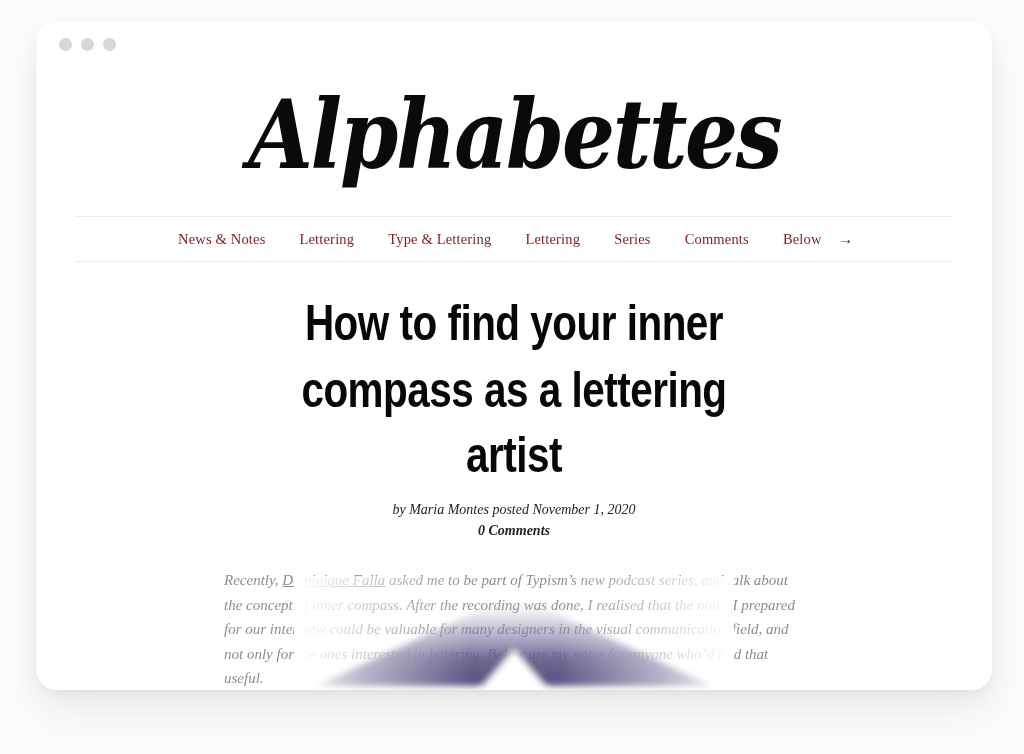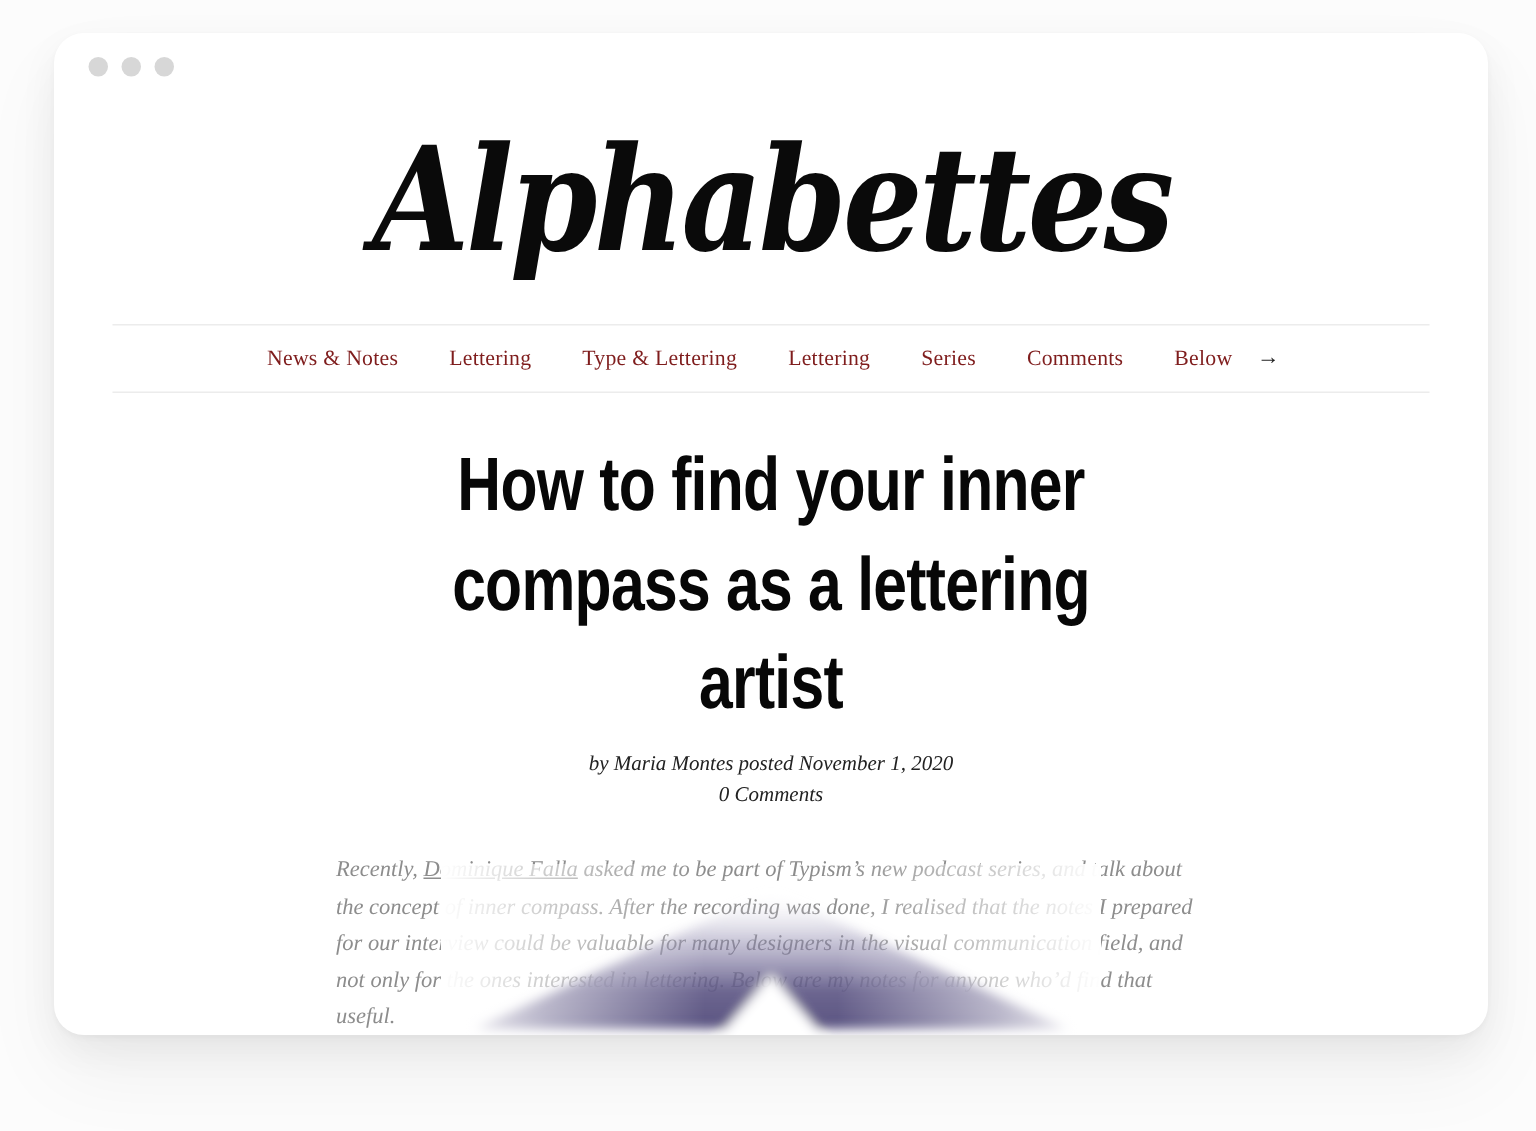--- a/index.html
+++ b/index.html
@@ -139,21 +139,21 @@
   }
 
   .byline {
     margin-top: 24px;
     font-family: "Liberation Serif", "DejaVu Serif", serif;
     font-style: italic;
     font-size: 14px;
     color: #222222;
     line-height: 1.52;
   }
-  .byline .line2 { display: block; }
+  .byline .line2 { display: block; font-weight: bold; }
 
   .intro {
     width: 580px;
     margin: 27px auto 0;
     text-align: left;
     font-family: "Liberation Serif", "DejaVu Serif", serif;
     font-style: italic;
     font-size: 15px;
     line-height: 1.63;
     color: #8d8d8d;

